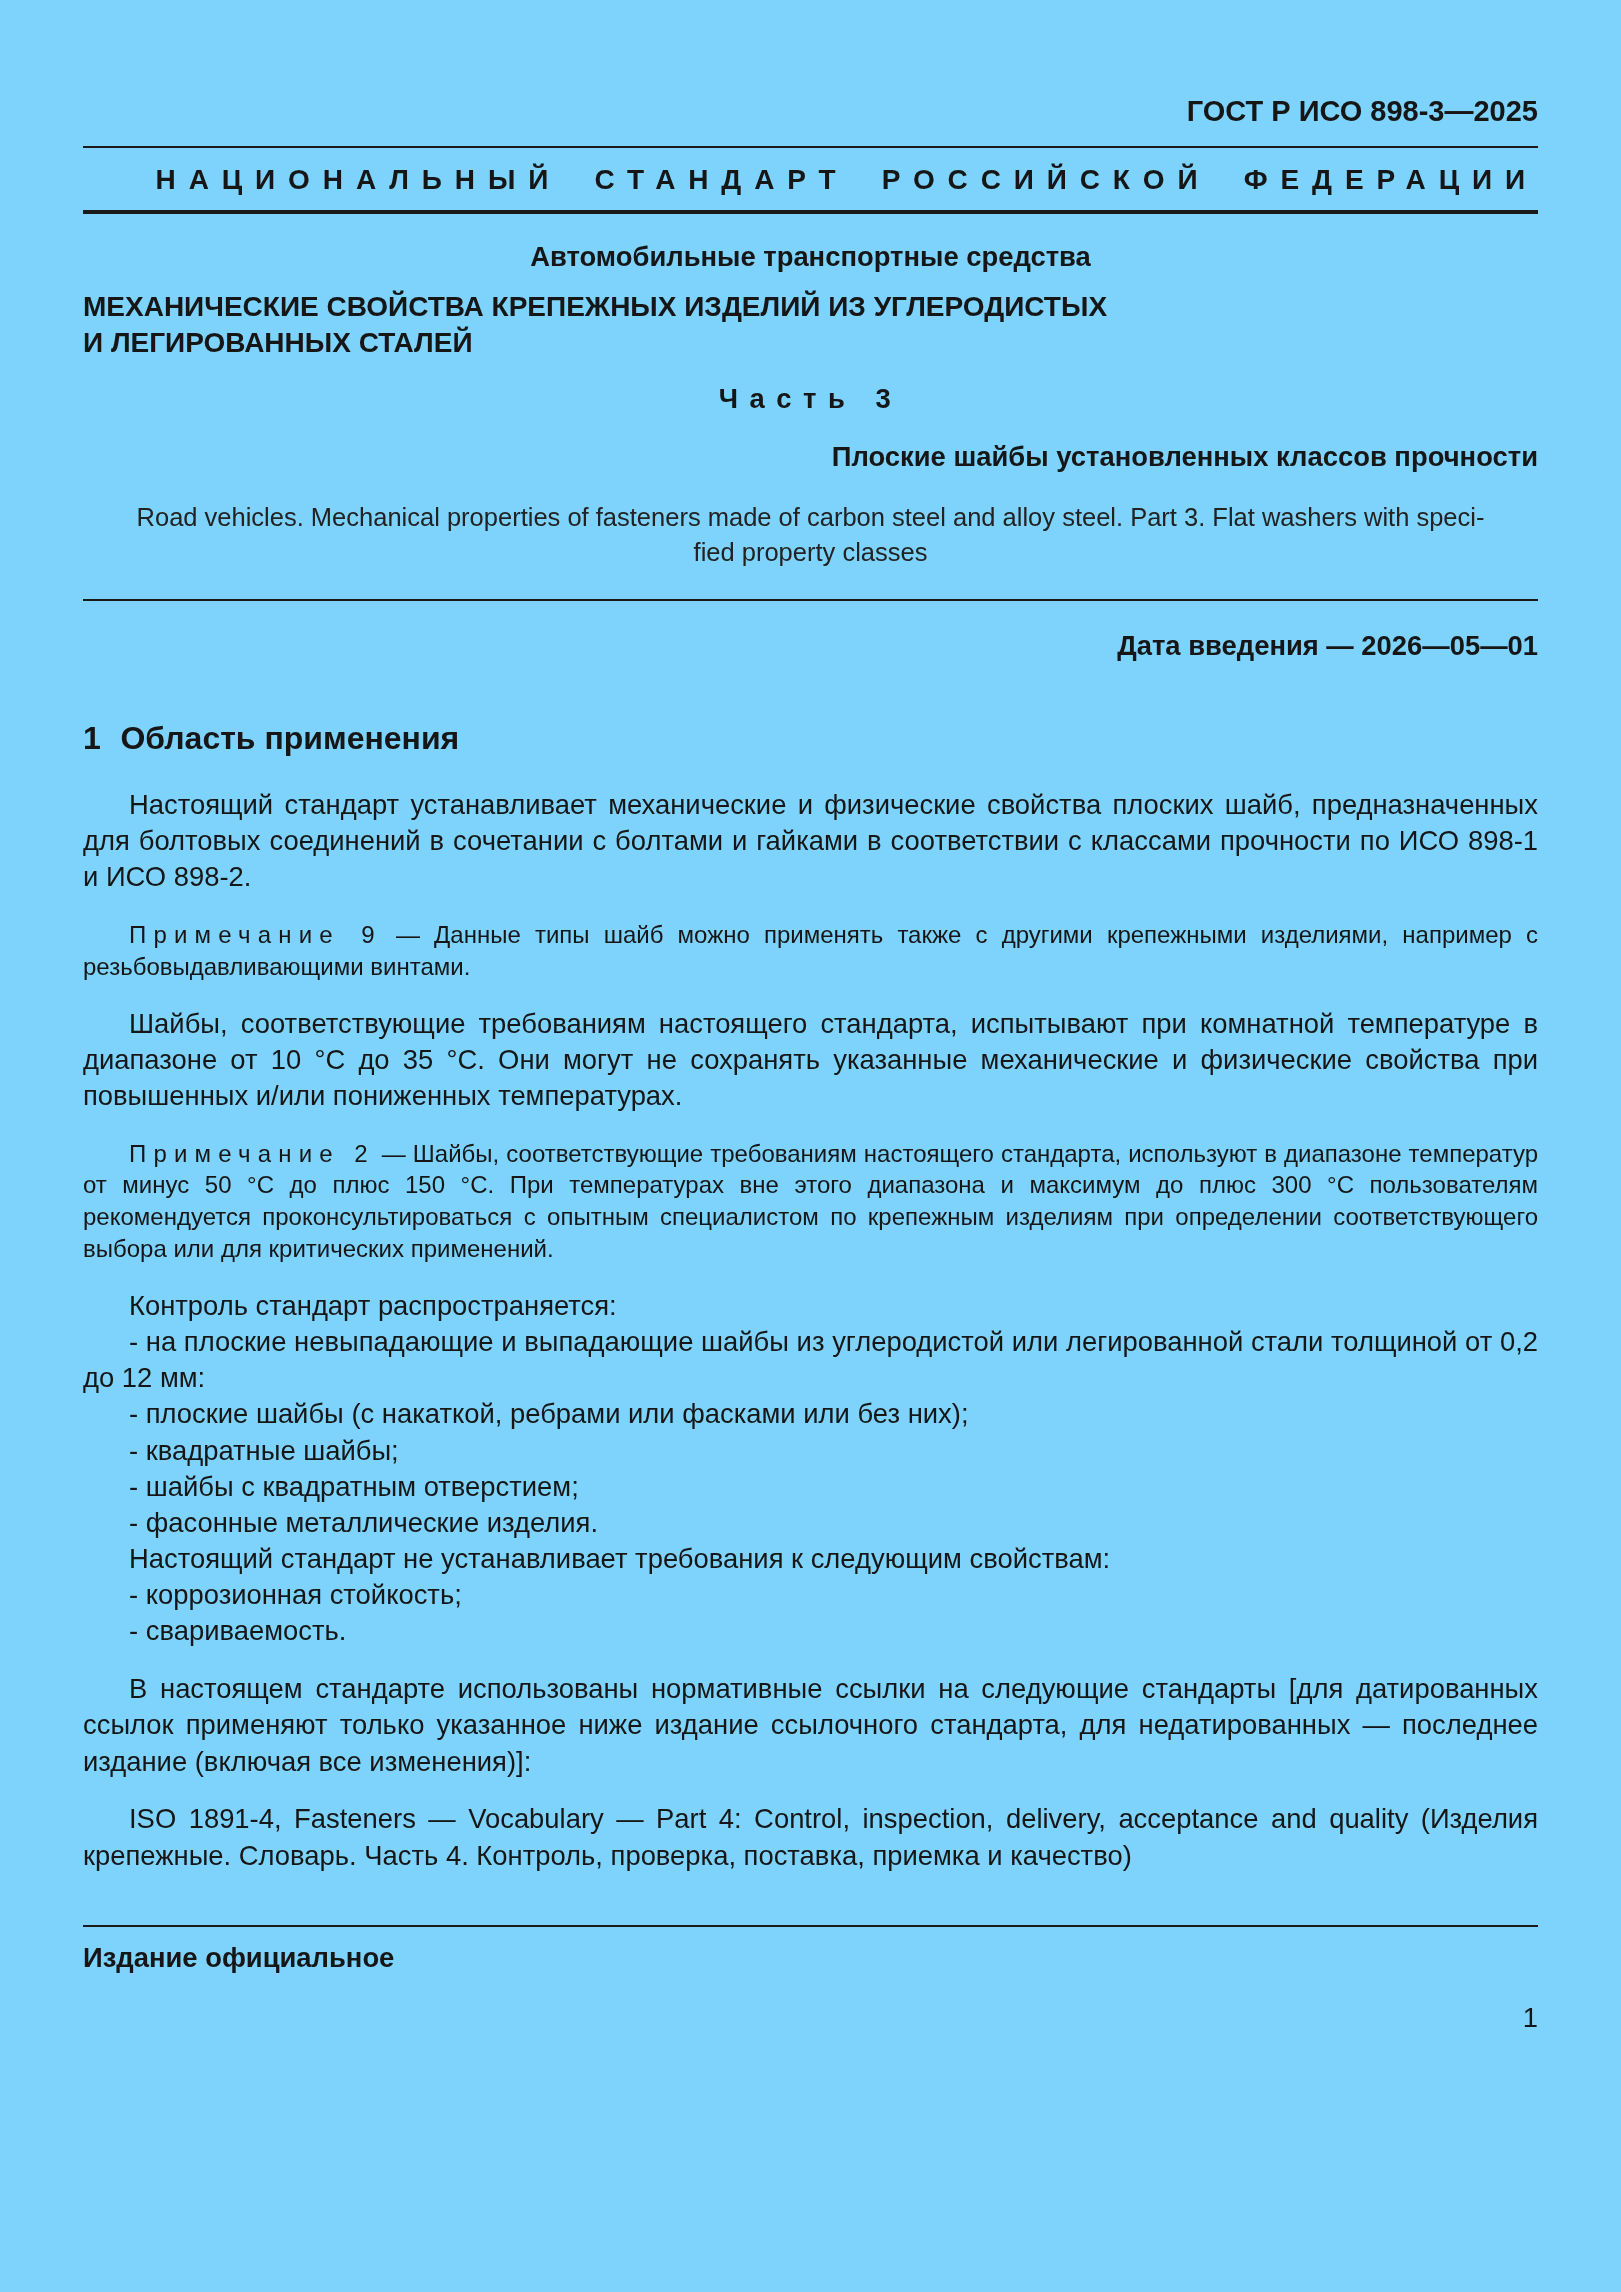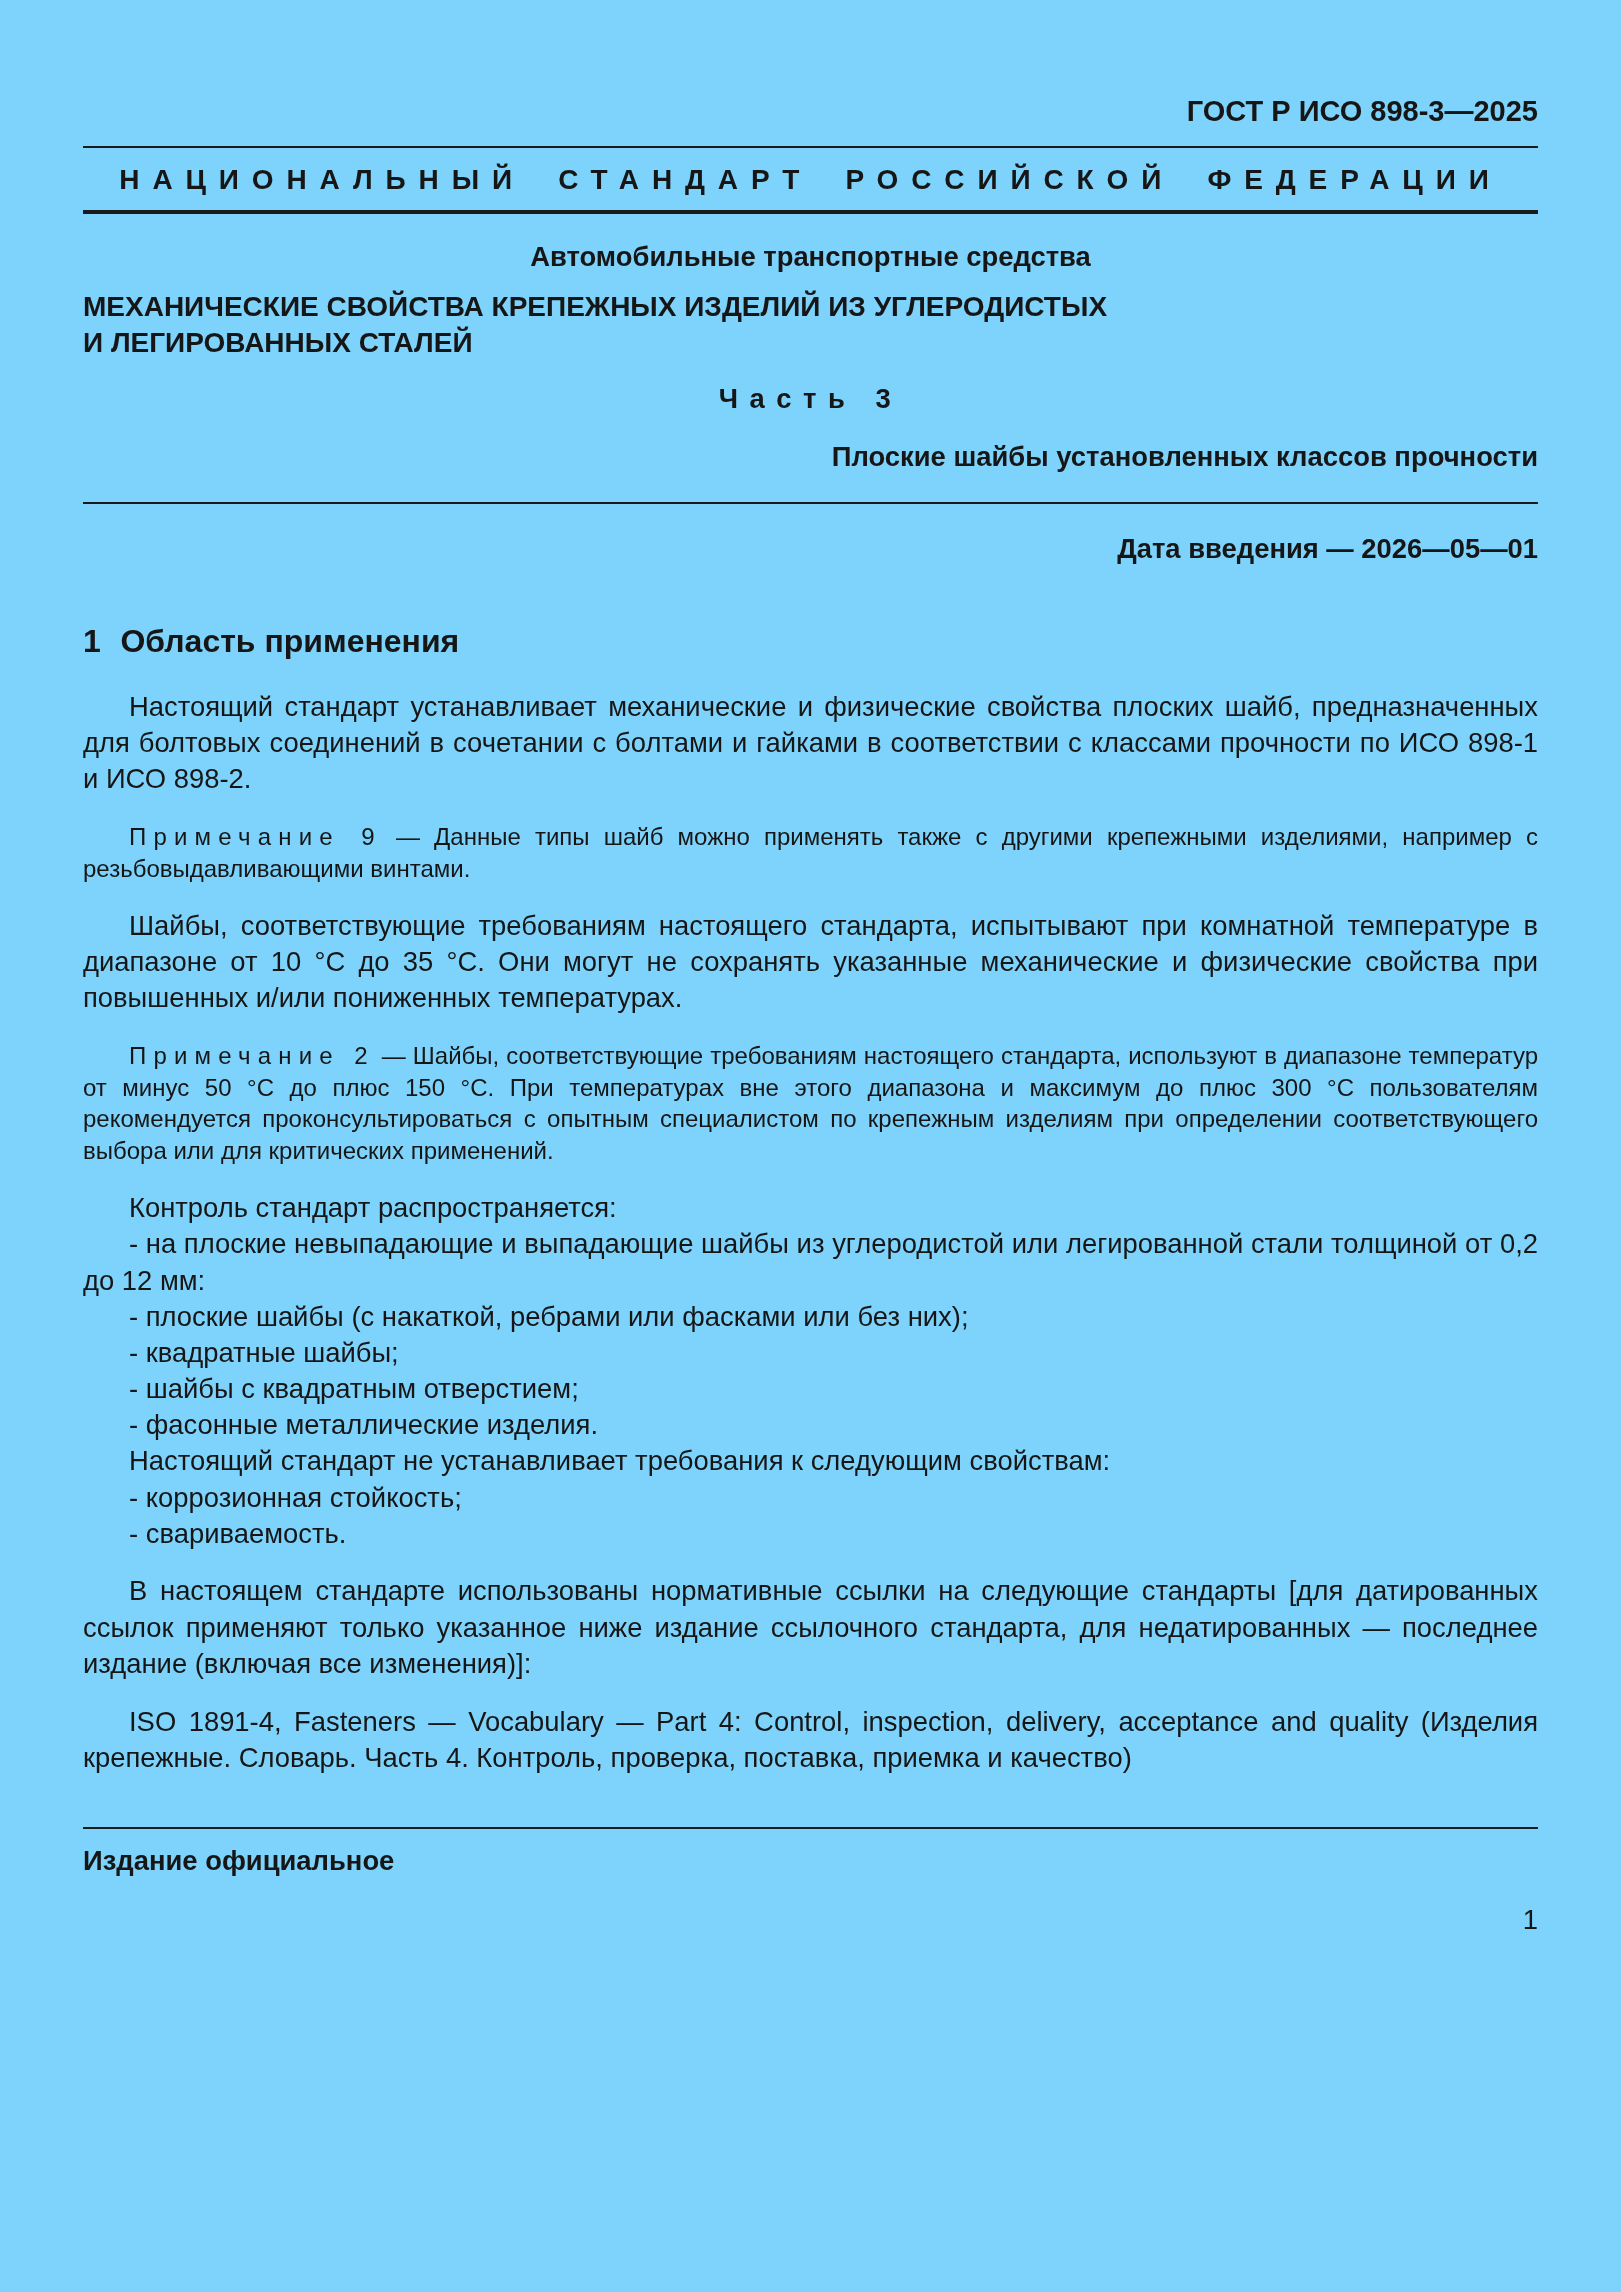--- a/index.html
+++ b/index.html
@@ -32,21 +32,21 @@
   }
   .rule-thin   { border-top-width: 2.9px; margin-top: 17.6px; }
   .rule-thick  { border-top-width: 4.9px; margin-top: 13.7px; }
   .title-rule  { border-top-width: 2px; margin-top: 29px; }
   .footer-rule { border-top-width: 2px; }
 
   .standard-type {
     margin-top: 15.7px;
     font-size: 28px;
     font-weight: bold;
-    text-align: center;
+    text-align: right;
     letter-spacing: 0.46em;
     word-spacing: 0.45em;
     white-space: nowrap;
   }
   .subject {
     margin-top: 27.4px;
     font-size: 27.4px;
     font-weight: bold;
     text-align: center;
   }
@@ -139,20 +139,24 @@
     </header>
 
     <section>
       <div class="subject">Автомобильные транспортные средства</div>
       <div class="main-title">
         <div>МЕХАНИЧЕСКИЕ СВОЙСТВА КРЕПЕЖНЫХ ИЗДЕЛИЙ ИЗ УГЛЕРОДИСТЫХ</div>
         <div>И ЛЕГИРОВАННЫХ СТАЛЕЙ</div>
       </div>
       <div class="part">Часть 3</div>
       <div class="subtitle">Плоские шайбы установленных классов прочности</div>
+      <div class="title-en">
+        <div>Road vehicles. Mechanical properties of fasteners made of carbon steel and alloy steel. Part 3. Flat washers with speci-</div>
+        <div>fied property classes</div>
+      </div>
     </section>
 
     <hr class="rule title-rule">
 
     <div class="effective-date">Дата введения — 2026—05—01</div>
 
     <section class="body-text">
       <h2 class="section-heading"><span class="num">1</span><span>Область применения</span></h2>
 
       <p class="para">Настоящий стандарт устанавливает механические и физические свойства плоских шайб, предназначенных для болтовых соединений в сочетании с болтами и гайками в соответствии с классами прочности по ИСО 898-1 и ИСО 898-2.</p>

